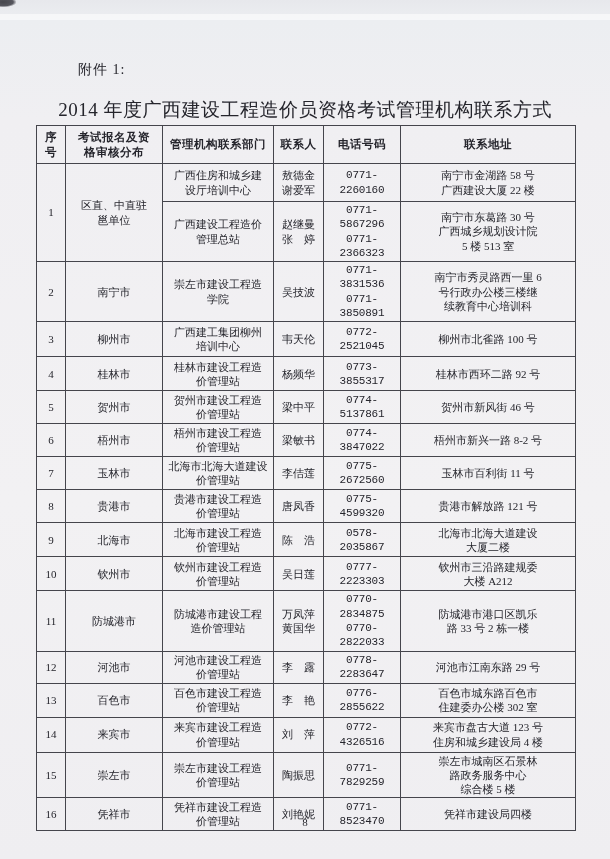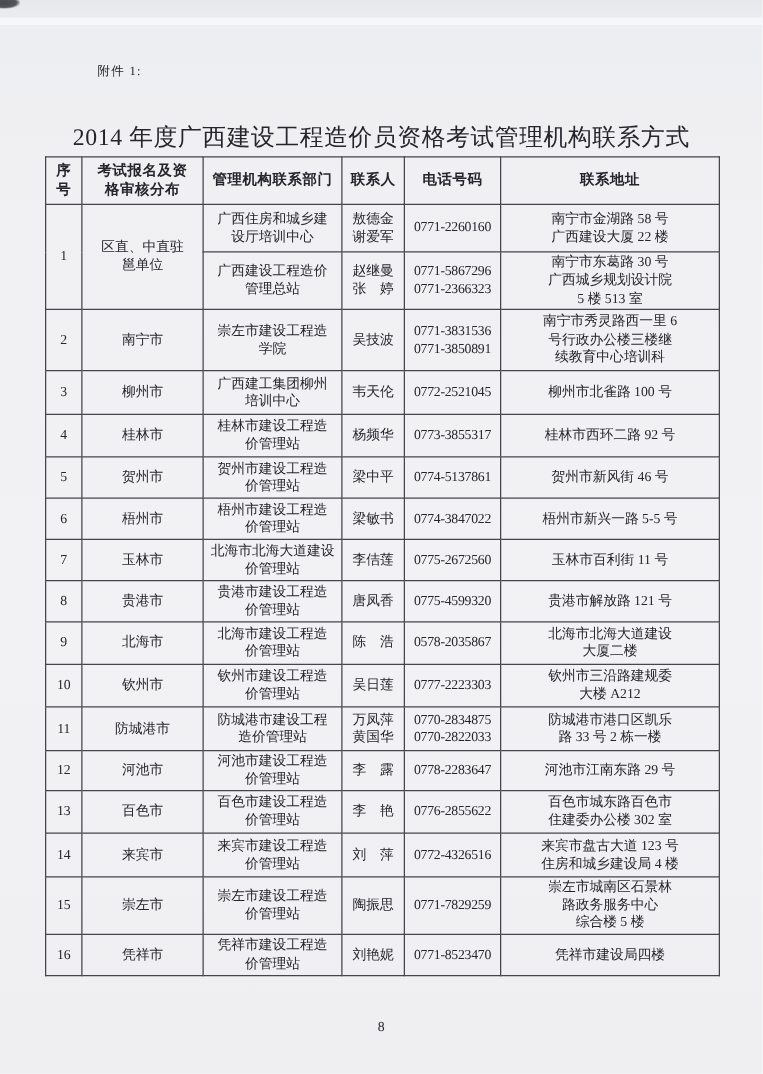--- a/index.html
+++ b/index.html
@@ -14,22 +14,22 @@
   .corner-mark{
     position:absolute;left:0;top:0;width:16px;height:7px;
     background:radial-gradient(ellipse at 20% 30%,#2a2a30 0%,#3c3c44 55%,transparent 75%);
     opacity:.85;
   }
   .top-band{
     position:absolute;left:0;top:14px;width:610px;height:6px;
     background:rgba(255,255,255,.55);
   }
   .attachment{
-    position:absolute;left:78px;top:50px;
-    font-size:10px;letter-spacing:1px;text-align:right;
+    position:absolute;left:78px;top:61px;
+    font-size:14px;letter-spacing:1px;text-align:right;
   }
   .doc-title{
     position:absolute;left:0;top:97px;width:610px;
     text-align:center;font-size:19px;letter-spacing:.5px;
     white-space:nowrap;
   }
   table.contact{
     position:absolute;left:36px;top:125px;
     width:539px;
     border-collapse:collapse;
@@ -43,21 +43,21 @@
     font-size:11px;
     line-height:1.3;
     white-space:pre-line;
     overflow:hidden;
   }
   table.contact th{
     font-weight:bold;
     font-size:11.5px;
     letter-spacing:.5px;
   }
-  td.phone-cell{font-size:10.5px;letter-spacing:-.2px;}
+  td.phone-cell{font-size:10.5px;letter-spacing:-.2px;font-family:Liberation Mono, monospace;}
   td.no-cell{font-size:10.5px;}
   
   tr.h38{height:38px}tr.h45{height:45px}tr.h49{height:49px}
   tr.h35{height:35px}tr.h34{height:34px}tr.h33{height:33px}
   tr.h32{height:32px}tr.h37{height:37px}
   .page-number{
     position:absolute;left:0;top:816px;width:610px;
     text-align:center;font-size:11px;
   }
 </style>
@@ -154,21 +154,21 @@
       <td class="phone-cell">0774-5137861</td>
       <td>贺州市新风街 46 号</td>
     </tr>
     <tr class="h33">
       <td class="no-cell">6</td>
       <td>梧州市</td>
       <td>梧州市建设工程造
 价管理站</td>
       <td>梁敏书</td>
       <td class="phone-cell">0774-3847022</td>
-      <td>梧州市新兴一路 5-5 号</td>
+      <td>梧州市新兴一路 8-2 号</td>
     </tr>
     <tr class="h33">
       <td class="no-cell">7</td>
       <td>玉林市</td>
       <td>北海市北海大道建设
 价管理站</td>
       <td>李佶莲</td>
       <td class="phone-cell">0775-2672560</td>
       <td>玉林市百利街 11 号</td>
     </tr>

